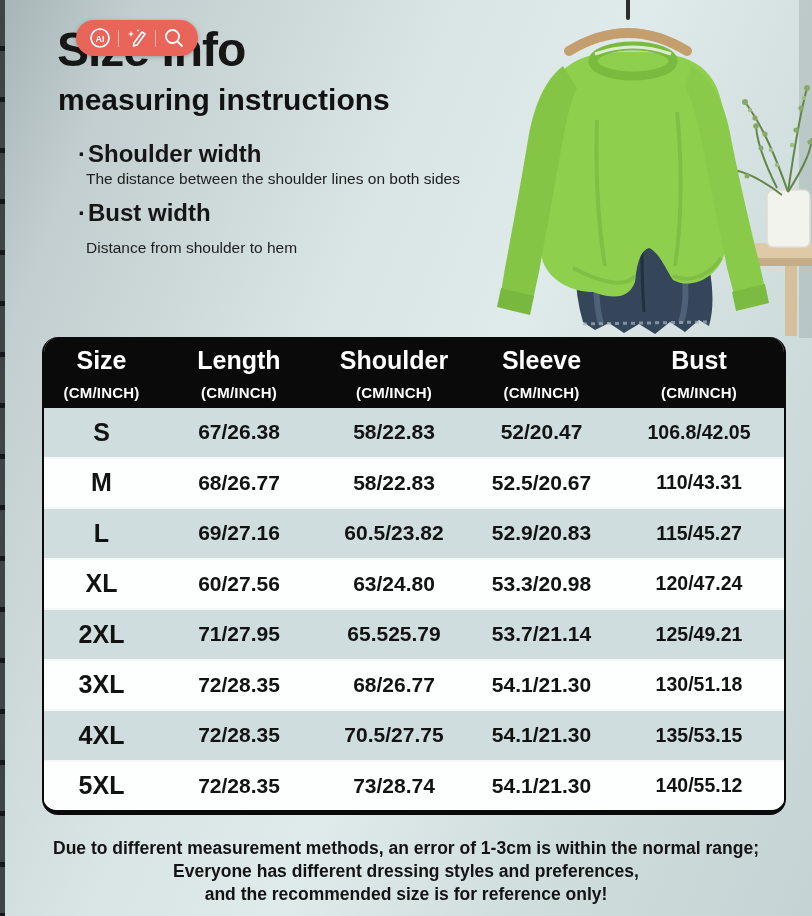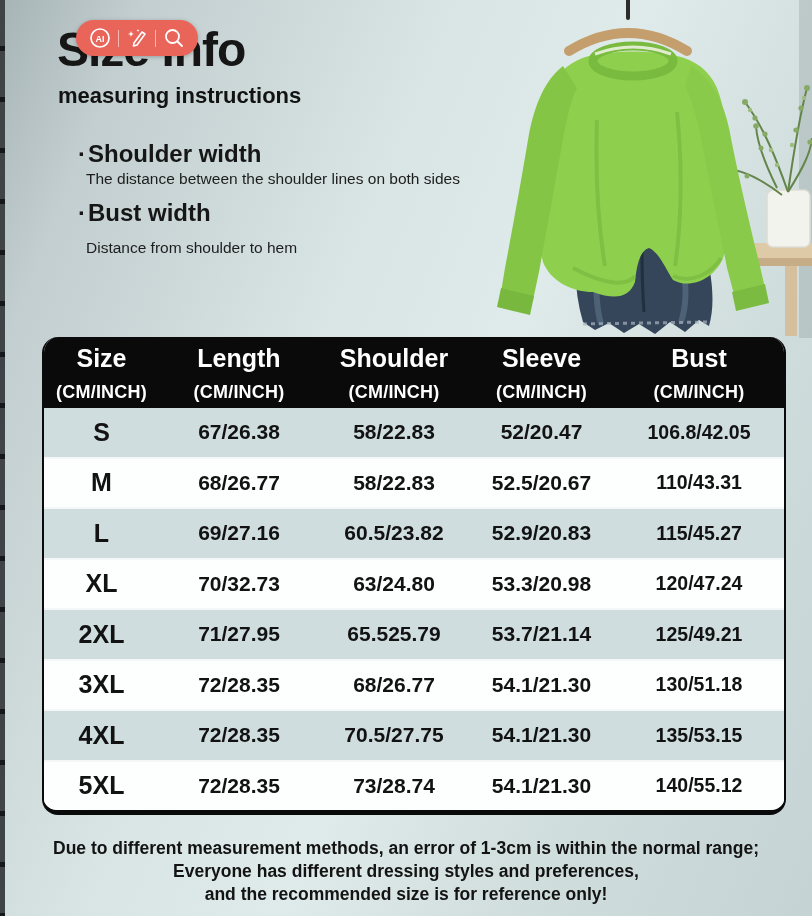--- a/index.html
+++ b/index.html
@@ -15,41 +15,41 @@
   
   .ai-toolbar { position:absolute; left:76px; top:20px; height:36px; padding:0 6px;
     background:#e9655a; border-radius:18px; display:flex; align-items:center; z-index:8;
     box-shadow:0 1px 4px rgba(0,0,0,.25); }
   .tool-btn { width:36px; height:36px; display:flex; align-items:center; justify-content:center; cursor:pointer; }
   .tool-divider { width:1px; height:17px; background:rgba(255,255,255,.55); }
 
   
   .title { position:absolute; left:57px; top:22px; font-size:48px; font-weight:800;
     letter-spacing:-1px; color:#161616; z-index:4; }
-  .subtitle { position:absolute; left:58px; top:83px; font-size:22px; font-weight:700; color:#121212; z-index:4; }
+  .subtitle { position:absolute; left:58px; top:83px; font-size:30px; font-weight:700; color:#121212; z-index:4; }
 
   
   .instructions { position:absolute; left:50px; top:140px; width:470px; z-index:4; }
   .instr-item { margin-bottom:11px;margin-left:28px; }
   .instr-term { font-size:24px; font-weight:800; color:#161616; line-height:28px; }
   .instr-term::before { content:"·"; font-weight:800; margin-right:2px; }
   .instr-desc { font-size:15.5px; font-weight:400; color:#1d1d1d; line-height:19px; margin-left:8px; margin-top:1px; }
 
   
   .photo { position:absolute; right:0; top:0; width:335px; height:338px; z-index:2; }
 
   
   .size-table { position:absolute; left:42px; top:337px; width:744px; height:478px; z-index:5;
     box-sizing:border-box; border:2px solid #0a0a0a; border-top:none; border-bottom-width:5px;
     border-radius:16px; overflow:hidden; background:#fdfefe; display:flex; flex-direction:column; }
   .t-head { height:71px; flex:0 0 71px; background:#0a0a0a; display:grid;
     grid-template-columns:115px 160px 150px 145px 170px; }
   .th { display:flex; flex-direction:column; align-items:center; justify-content:center; color:#fff; padding-top:2px;text-align:center; }
   .th-label { font-size:25px; font-weight:800; line-height:26px; }
-  .th-unit { font-size:18px; font-weight:700; margin-top:11px; letter-spacing:.2px; }
+  .th-unit { font-size:15px; font-weight:700; margin-top:11px; letter-spacing:.2px; }
   .t-body { flex:1; display:flex; flex-direction:column; }
   .row { flex:1; display:grid; grid-template-columns:115px 160px 150px 145px 170px; align-items:center; background:#fdfefe; }
   .row.alt { background:#cfdddf; }
   .row + .row { border-top:2px solid #f3f7f7; }
   .td { text-align:center; font-weight:800; color:#121212; font-size:21px; }
   .td-size { font-size:25px; }
   .td-bust { font-size:19.5px; }
 
   
   .footnote { position:absolute; left:0; right:0; top:837px; text-align:center; z-index:4;
@@ -231,21 +231,21 @@
       </div>
       <div class="row alt">
         <div class="td td-size">L</div>
         <div class="td">69/27.16</div>
         <div class="td">60.5/23.82</div>
         <div class="td">52.9/20.83</div>
         <div class="td td-bust">115/45.27</div>
       </div>
       <div class="row">
         <div class="td td-size">XL</div>
-        <div class="td">70/32.73</div>
+        <div class="td">60/27.56</div>
         <div class="td">63/24.80</div>
         <div class="td">53.3/20.98</div>
         <div class="td td-bust">120/47.24</div>
       </div>
       <div class="row alt">
         <div class="td td-size">2XL</div>
         <div class="td">71/27.95</div>
         <div class="td">65.525.79</div>
         <div class="td">53.7/21.14</div>
         <div class="td td-bust">125/49.21</div>

